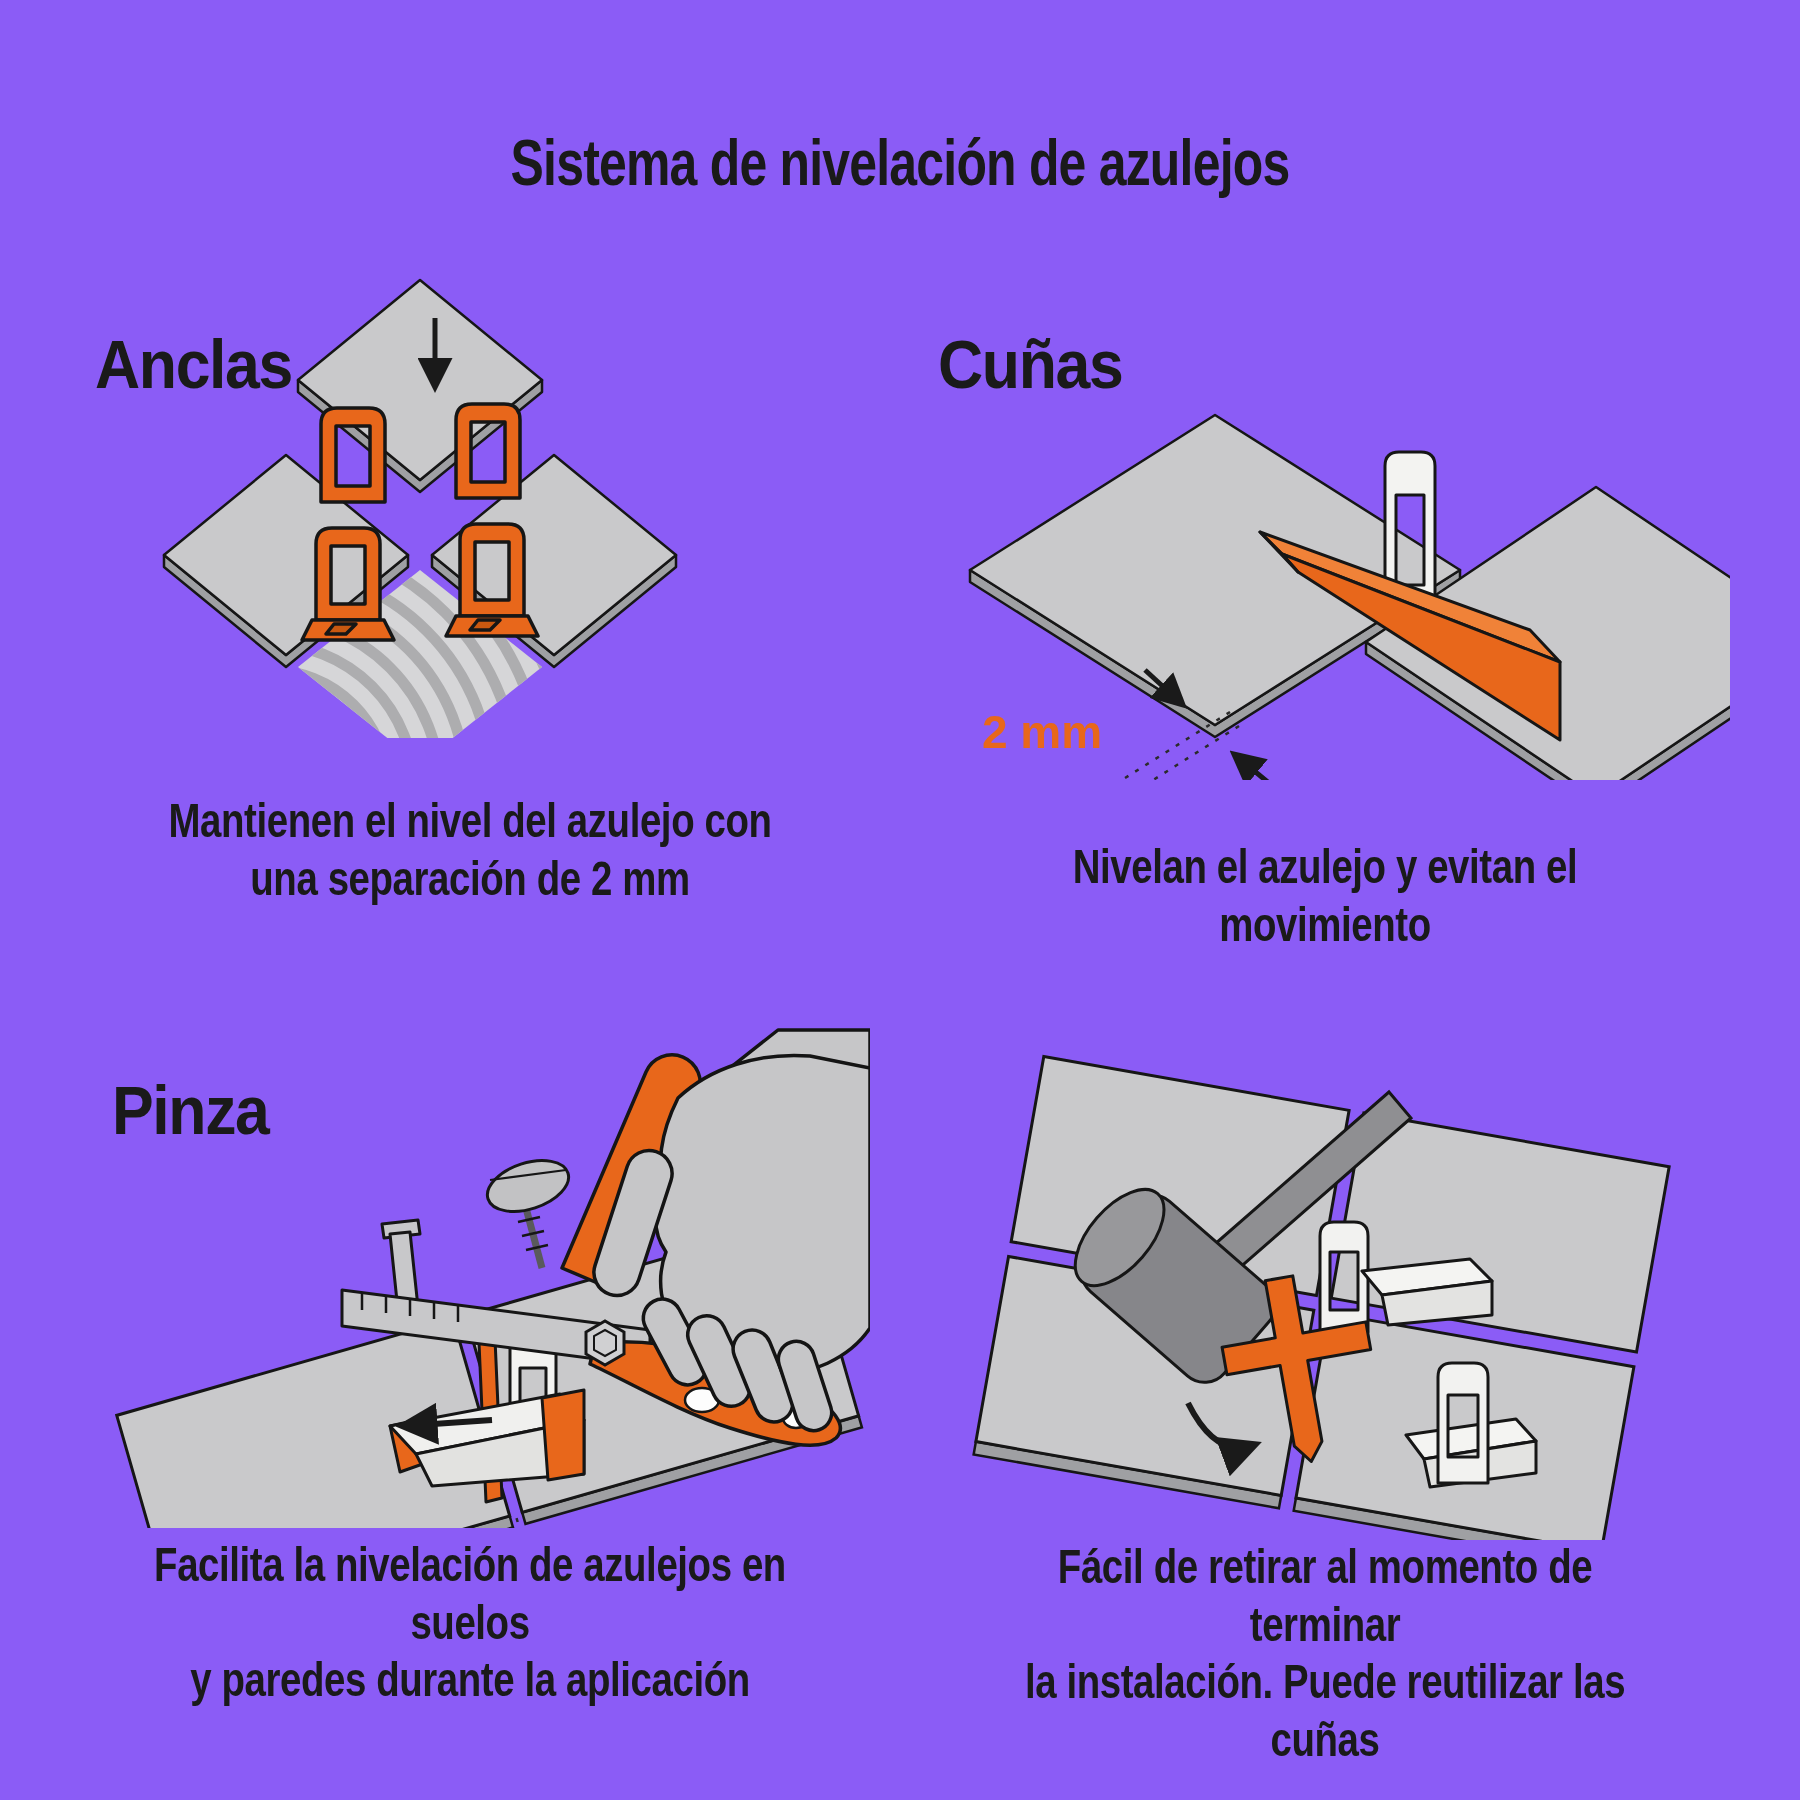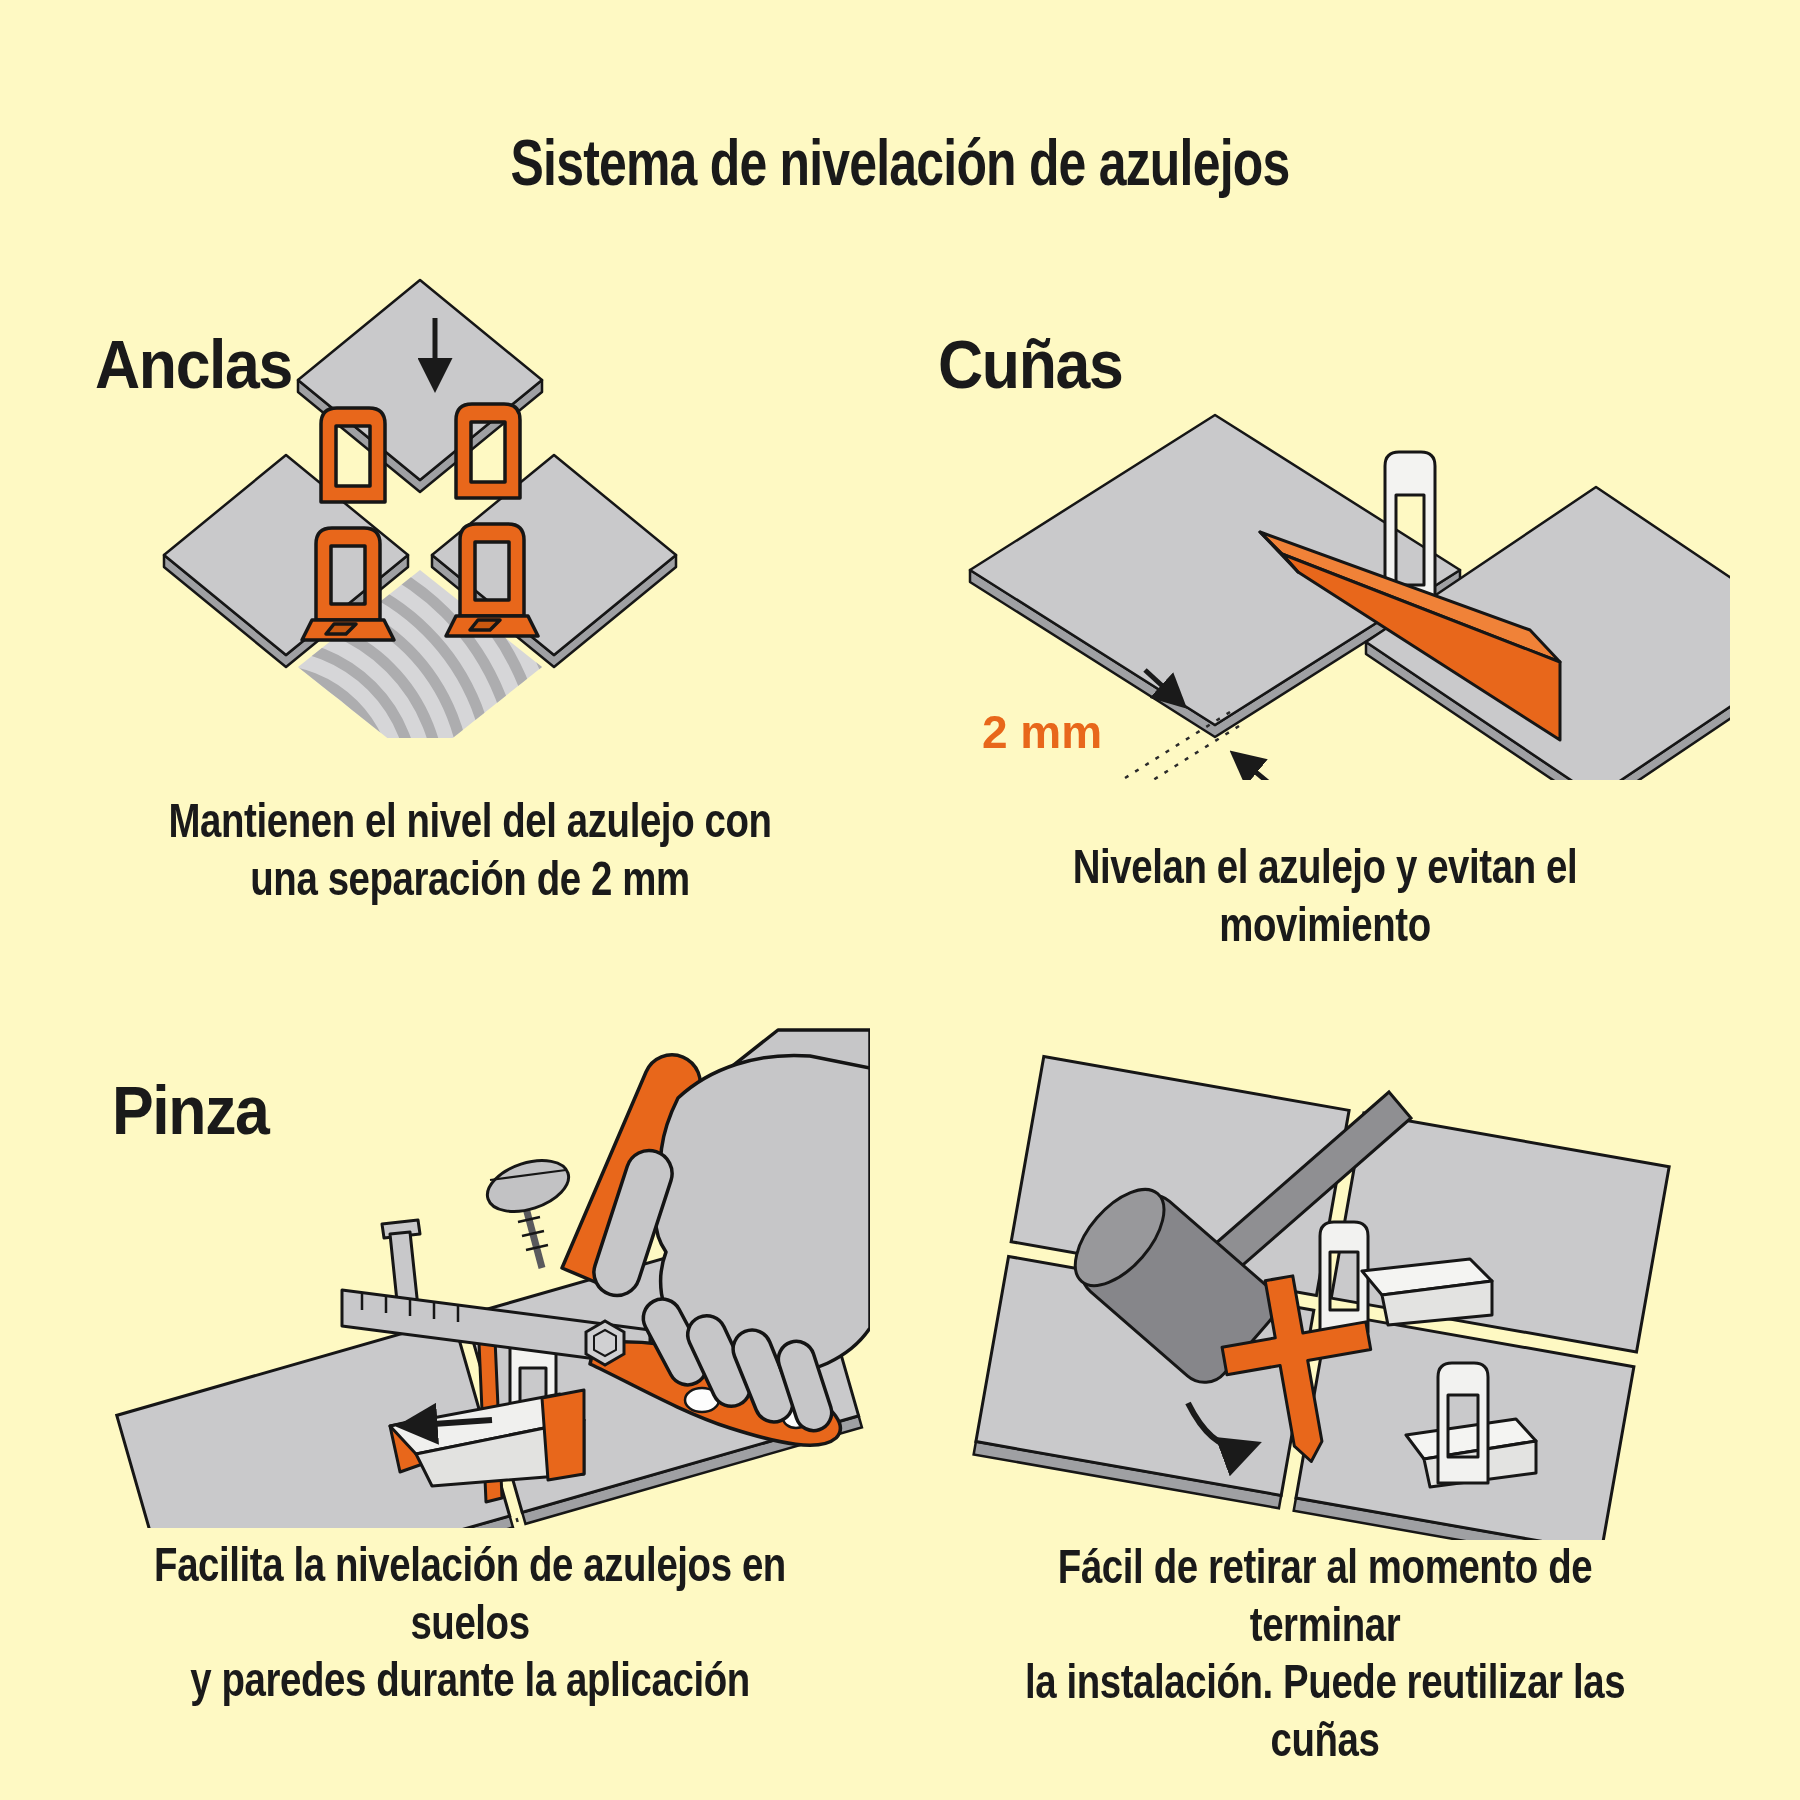--- a/index.html
+++ b/index.html
@@ -1,16 +1,16 @@
 <!DOCTYPE html>
 <html><head>
 <meta charset="utf-8">
 <style>
   html,body{margin:0;padding:0;background:#ffffff;}
-  #page{position:relative;width:1800px;height:1800px;background:#fef9c3;overflow:hidden;
+  #page{position:relative;width:1800px;height:1800px;background:#8b5cf6;overflow:hidden;
         font-family:"Liberation Sans", sans-serif;color:#1a1a1a;}
   #title{position:absolute;top:126px;left:0;width:1800px;text-align:center;
          font-size:64px;font-weight:bold;transform:scaleX(.78);transform-origin:50% 50%;
          letter-spacing:-1px;white-space:nowrap;}
   .lbl{position:absolute;font-weight:bold;font-size:68px;line-height:1;
        transform:scaleX(.92);transform-origin:0 50%;letter-spacing:-1.5px;white-space:nowrap;}
   .cap{position:absolute;font-weight:bold;font-size:48px;text-align:center;line-height:1.2;
        transform:scaleX(.80);transform-origin:50% 0;letter-spacing:-0.5px;}
   .illus{position:absolute;}
   svg .outline{stroke:#161616;stroke-linejoin:round;}

